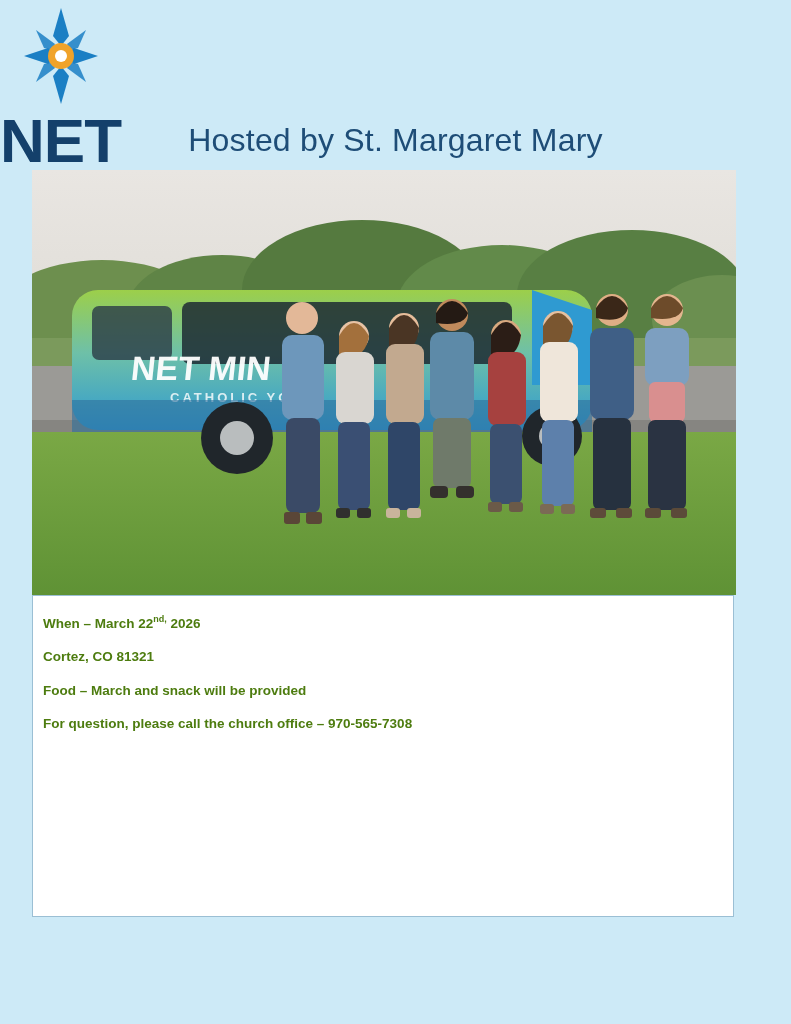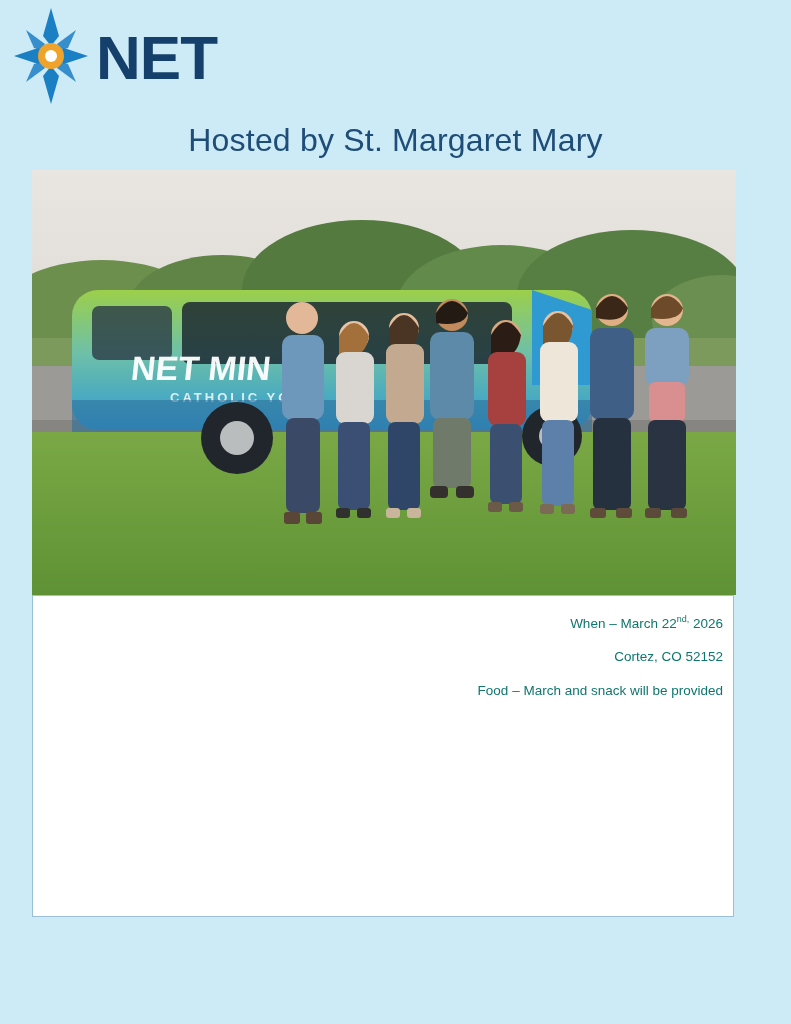--- a/index.html
+++ b/index.html
@@ -16,25 +16,25 @@
   .page {
     position: relative;
     width: 791px;
     height: 1024px;
     background: #cdeaf7;
   }
 
   
   .logo-block {
     position: absolute;
-    left: 12px;
+    left: 0;
     top: 6px;
     display: flex;
     align-items: center;
-    gap: 6px;
+    flex-direction: column;
   }
   .logo-mark {
     width: 78px;
     height: 100px;
     position: relative;
   }
   .logo-text {
     font-family: "Liberation Sans", sans-serif;
     font-size: 62px;
     font-weight: 700;
@@ -75,24 +75,24 @@
     left: 32px;
     top: 595px;
     width: 702px;
     height: 322px;
     background: #ffffff;
     border: 1px solid #9bbfd4;
     box-sizing: border-box;
     padding-top: 10px;
   }
   .info-line {
-    text-align: right;
+    text-align: left;
     font-size: 13.5px;
-    font-weight: 400;
-    color: #0f766e;
+    font-weight: 700;
+    color: #4d7c0f;
     margin: 0;
     padding: 8px 10px;
     line-height: 1.3;
   }
   .info-line sup {
     font-size: 9px;
     vertical-align: super;
   }
 </style>
 </head>
@@ -243,17 +243,18 @@
           <rect x="639" y="338" width="16" height="10" rx="3" fill="#5b4a39"></rect>
         </g>
       </g>
     </svg>
   </div>
 
   <div class="info-panel">
     <p class="info-line">
       <span>When – March 22</span><sup>nd,</sup><span> 2026</span>
     </p>
-    <p class="info-line">Cortez, CO 52152</p>
+    <p class="info-line">Cortez, CO 81321</p>
     <p class="info-line">Food – March and snack will be provided</p>
+    <p class="info-line">For question, please call the church office – 970-565-7308</p>
   </div>
 
 </div>
 
 </body></html>

